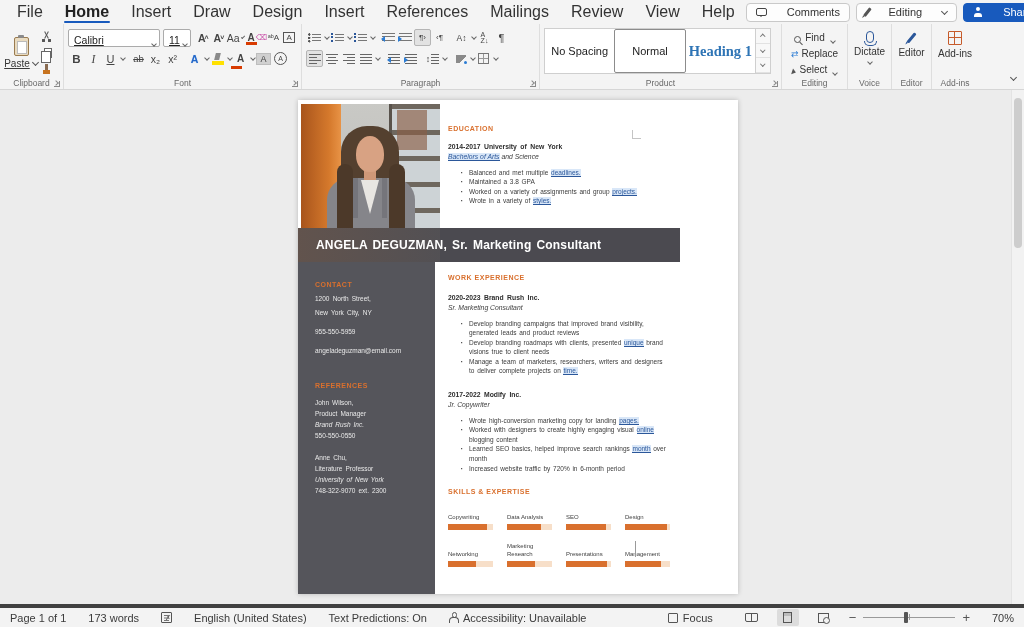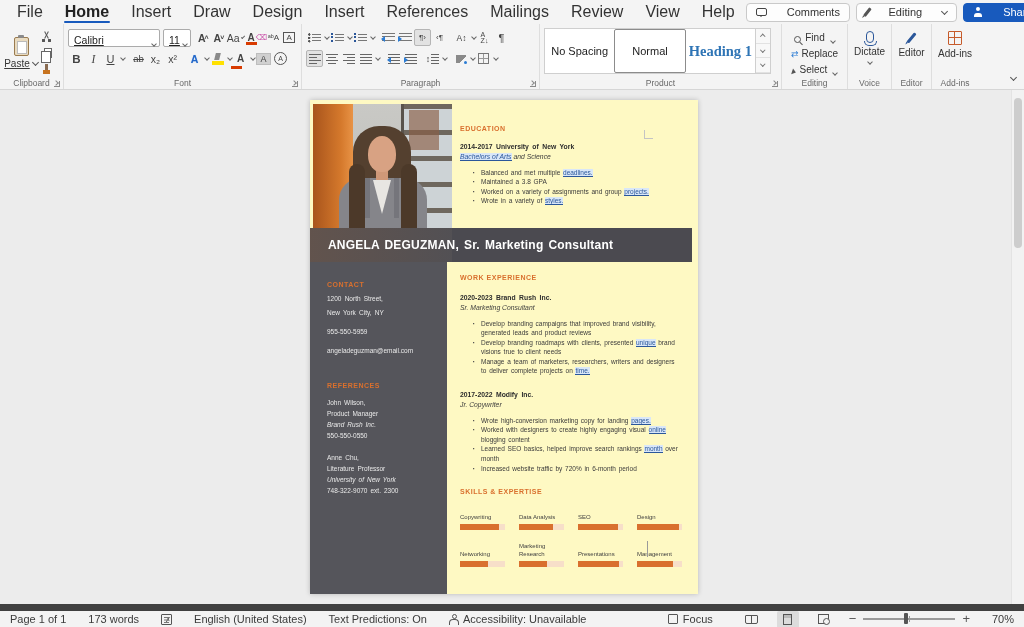--- a/index.html
+++ b/index.html
@@ -122,21 +122,21 @@
   .ed-pencil{width:3.4px;height:12px;background:#2b579a;border-radius:1px;transform:rotate(40deg);position:relative;margin-top:2px;}
   .ed-pencil::after{content:"";position:absolute;left:0;bottom:-3.4px;border-left:1.7px solid transparent;border-right:1.7px solid transparent;border-top:3.4px solid #2b579a;}
   .ic-addins{width:14px;height:14px;border:1.4px solid #c65b2b;border-radius:1px;background:linear-gradient(#c65b2b,#c65b2b) 50% 0/1.4px 100% no-repeat,linear-gradient(#c65b2b,#c65b2b) 0 50%/100% 1.4px no-repeat;margin-top:1px;}
   .ribbon-collapse{position:absolute;right:8px;bottom:5px;}
   .ribbon-collapse .chev{border-color:#555;}
 
   
   .canvas{height:514px;background:#ececec;position:relative;}
   .scrolltrack{position:absolute;right:0;top:0;width:13px;height:100%;background:#f2f2f2;border-left:1px solid #e3e3e3;}
   .scrollthumb{position:absolute;right:2.5px;top:8px;width:8px;height:150px;background:#cdcdcd;border-radius:4px;}
-  .page{position:absolute;left:310px;top:10px;width:388px;height:494px;background:#fef9c3;box-shadow:0 0 5px rgba(0,0,0,.22);}
+  .page{position:absolute;left:298px;top:10px;width:440px;height:494px;background:#ffffff;box-shadow:0 0 5px rgba(0,0,0,.22);}
 
   
   .photo{position:absolute;left:3px;top:4px;width:139px;height:158px;overflow:hidden;background:#b7b9bc;}
   .ph-wall{position:absolute;left:0;top:0;width:40px;height:100%;background:linear-gradient(90deg,#a8541c,#d5792c 70%,#e89346);}
   .ph-win{position:absolute;left:88px;top:0;width:51px;height:100%;background:repeating-linear-gradient(to bottom,#6e675e 0 5px,#cdd3d6 5px 26px);border-left:3px solid #59534c;}
   .ph-win2{position:absolute;left:40px;top:0;width:48px;height:100%;background:linear-gradient(#c9c9c5,#babbb8);}
   .ph-bldg{position:absolute;left:96px;top:6px;width:30px;height:40px;background:#8a5d45;opacity:.65;}
   .ph-hair{position:absolute;left:40px;top:22px;width:58px;height:120px;background:#54402f;border-radius:26px 26px 18px 18px;}
   .ph-hairL{position:absolute;left:36px;top:60px;width:16px;height:86px;background:#4c3929;border-radius:8px;}
   .ph-hairR{position:absolute;left:88px;top:60px;width:16px;height:86px;background:#4c3929;border-radius:8px;}
@@ -181,21 +181,21 @@
   .skills{position:absolute;left:150px;top:388px;width:222px;}
   .skills-grid{display:grid;grid-template-columns:repeat(4,1fr);column-gap:14px;row-gap:13px;margin-top:11px;}
   .skill-label{font-size:6px;min-height:15px;display:flex;align-items:flex-end;color:#3f3f3f;line-height:7.5px;}
   .skill-track{height:6px;background:#F7DFC9;margin-top:3px;}
   .skill-fill{height:100%;background:var(--accent);}
 
   .margin-mark{position:absolute;left:334px;top:30px;width:9px;height:9px;border-left:1px solid #c4c4c4;border-bottom:1px solid #c4c4c4;}
   .caret{position:absolute;left:337px;top:441px;width:1px;height:16px;background:#9a9a9a;}
 
   
-  .statusbar{height:23px;background:#f3f3f3;border-top:7px solid #404040;display:flex;align-items:center;font-size:11px;color:#3b3b3b;padding:0 10px;position:absolute;bottom:0;left:0;right:0;}
+  .statusbar{height:23px;background:#f3f3f3;border-top:4px solid #404040;display:flex;align-items:center;font-size:11px;color:#3b3b3b;padding:0 10px;position:absolute;bottom:0;left:0;right:0;}
   .sb-item{margin-right:22px;display:flex;align-items:center;gap:5px;cursor:default;}
   .sb-right{margin-left:auto;display:flex;align-items:center;gap:14px;}
   .ic-proof{width:11px;height:11px;border:1px solid #555;border-radius:1px;position:relative;font-size:7px;display:flex;align-items:flex-end;justify-content:flex-end;color:#555;}
   .ic-proof::before{content:"";position:absolute;left:1.5px;top:2px;width:5px;height:1px;background:#777;box-shadow:0 2.5px 0 #777,0 5px 0 #777;}
   .ic-person{width:9px;height:11px;position:relative;}
   .ic-person::before{content:"";position:absolute;left:2.7px;top:0;width:3.6px;height:3.6px;border-radius:50%;border:1px solid #555;}
   .ic-person::after{content:"";position:absolute;left:0.5px;bottom:0;width:8px;height:5px;border:1px solid #555;border-bottom:none;border-radius:4px 4px 0 0;}
   .ic-focus{width:10px;height:10px;border:1.2px solid #555;border-radius:1px;position:relative;}
   .ic-focus::after{content:"";position:absolute;left:2px;top:2px;right:2px;bottom:2px;background:#f3f3f3;border:1px solid #f3f3f3;}
   .view-btn{width:22px;height:17px;display:flex;align-items:center;justify-content:center;border-radius:2px;}

